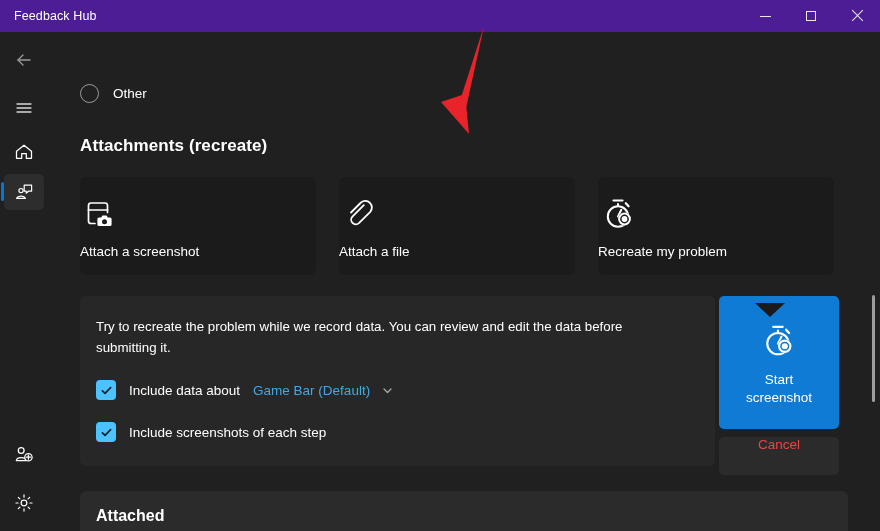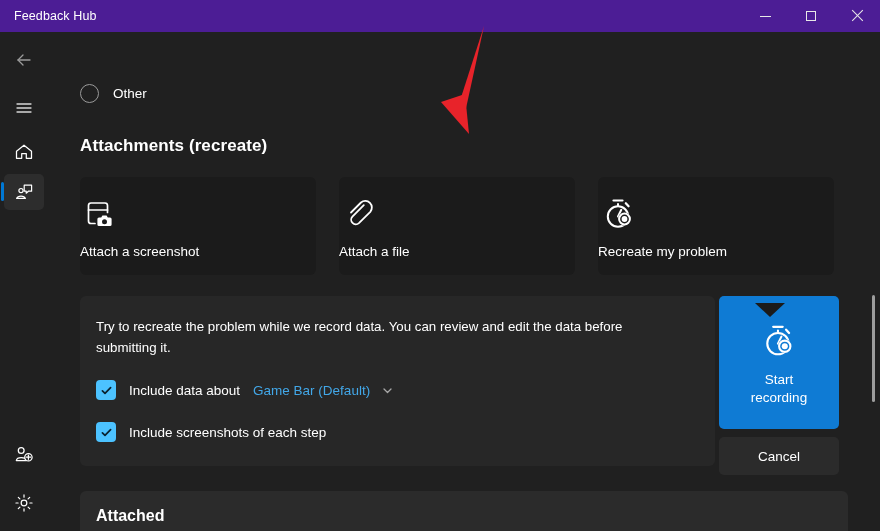--- a/index.html
+++ b/index.html
@@ -166,22 +166,22 @@
     color: #ffffff;
   }
   .btn-start-label {
     margin-top: 8px; font-size: 13.5px; line-height: 18px;
     text-align: center; width: 80px;
   }
   .btn-cancel {
     width: 120px; height: 38px;
     background: #2b2b2b;
     border-radius: 5px;
-    display: flex; align-items: center; justify-content: center;
-    font-size: 13.5px; color: #ffffff;
+    display: flex; justify-content: center;
+    font-size: 13.5px; color: #ef4444;
   }
 
   
   .attached-panel {
     margin-top: 16px;
     width: 768px; height: 60px;
     background: #2b2b2b;
     border-radius: 6px;
     padding: 16px 0 0 16px;
   }
@@ -363,21 +363,21 @@
               <path d="M15.5 7.5 h9" stroke="#ffffff" stroke-width="2.2" stroke-linecap="round"></path>
               <path d="M27.8 10.2 l2.8 3.1" stroke="#ffffff" stroke-width="2.2" stroke-linecap="round"></path>
               <circle cx="20" cy="23.5" r="10.2" fill="none" stroke="#ffffff" stroke-width="2"></circle>
               <path d="M20 11 v1.5 M20 23.5 L23.3 16.8" stroke="#ffffff" stroke-width="2" stroke-linecap="round"></path>
               <circle cx="26.5" cy="26" r="6.6" fill="#0f7bd4"></circle>
               <circle cx="26.5" cy="26" r="5.4" fill="none" stroke="#ffffff" stroke-width="2"></circle>
               <circle cx="26.5" cy="26" r="2.9" fill="#ffffff"></circle>
             </svg>
             <div class="btn-start-label">
               <span>Start</span><br>
-              <span>recording</span>
+              <span>screenshot</span>
             </div>
           </div>
           <div class="btn-cancel">
             <span>Cancel</span>
           </div>
         </div>
       </div>
 
       <div class="attached-panel">
         <div class="attached-title">Attached</div>

